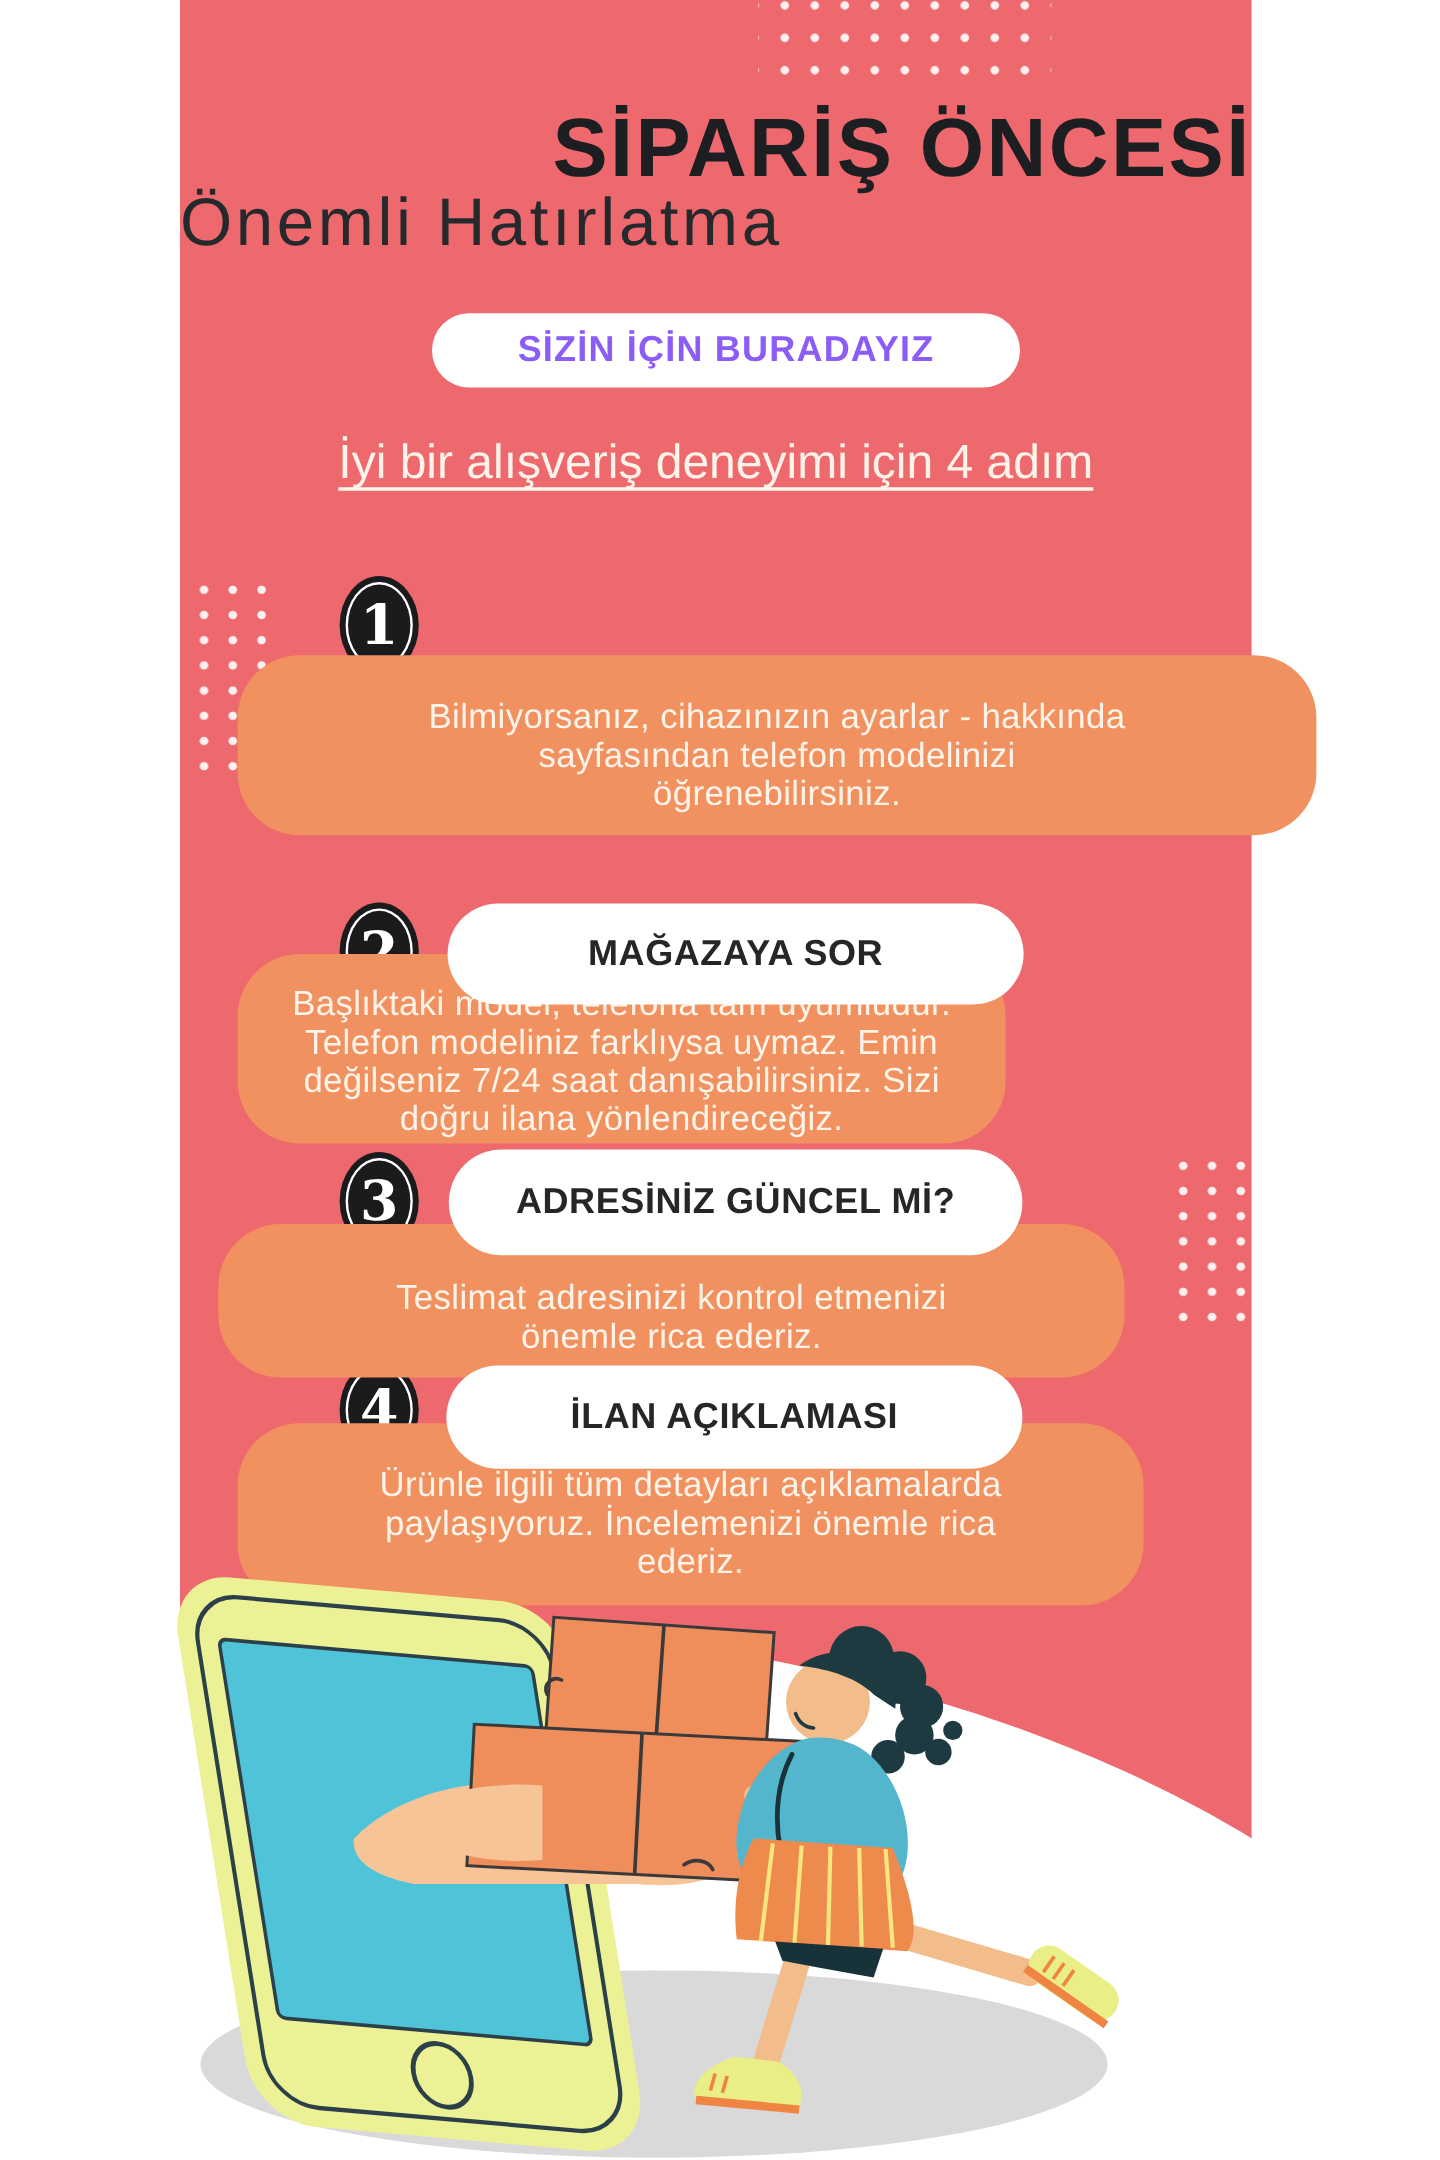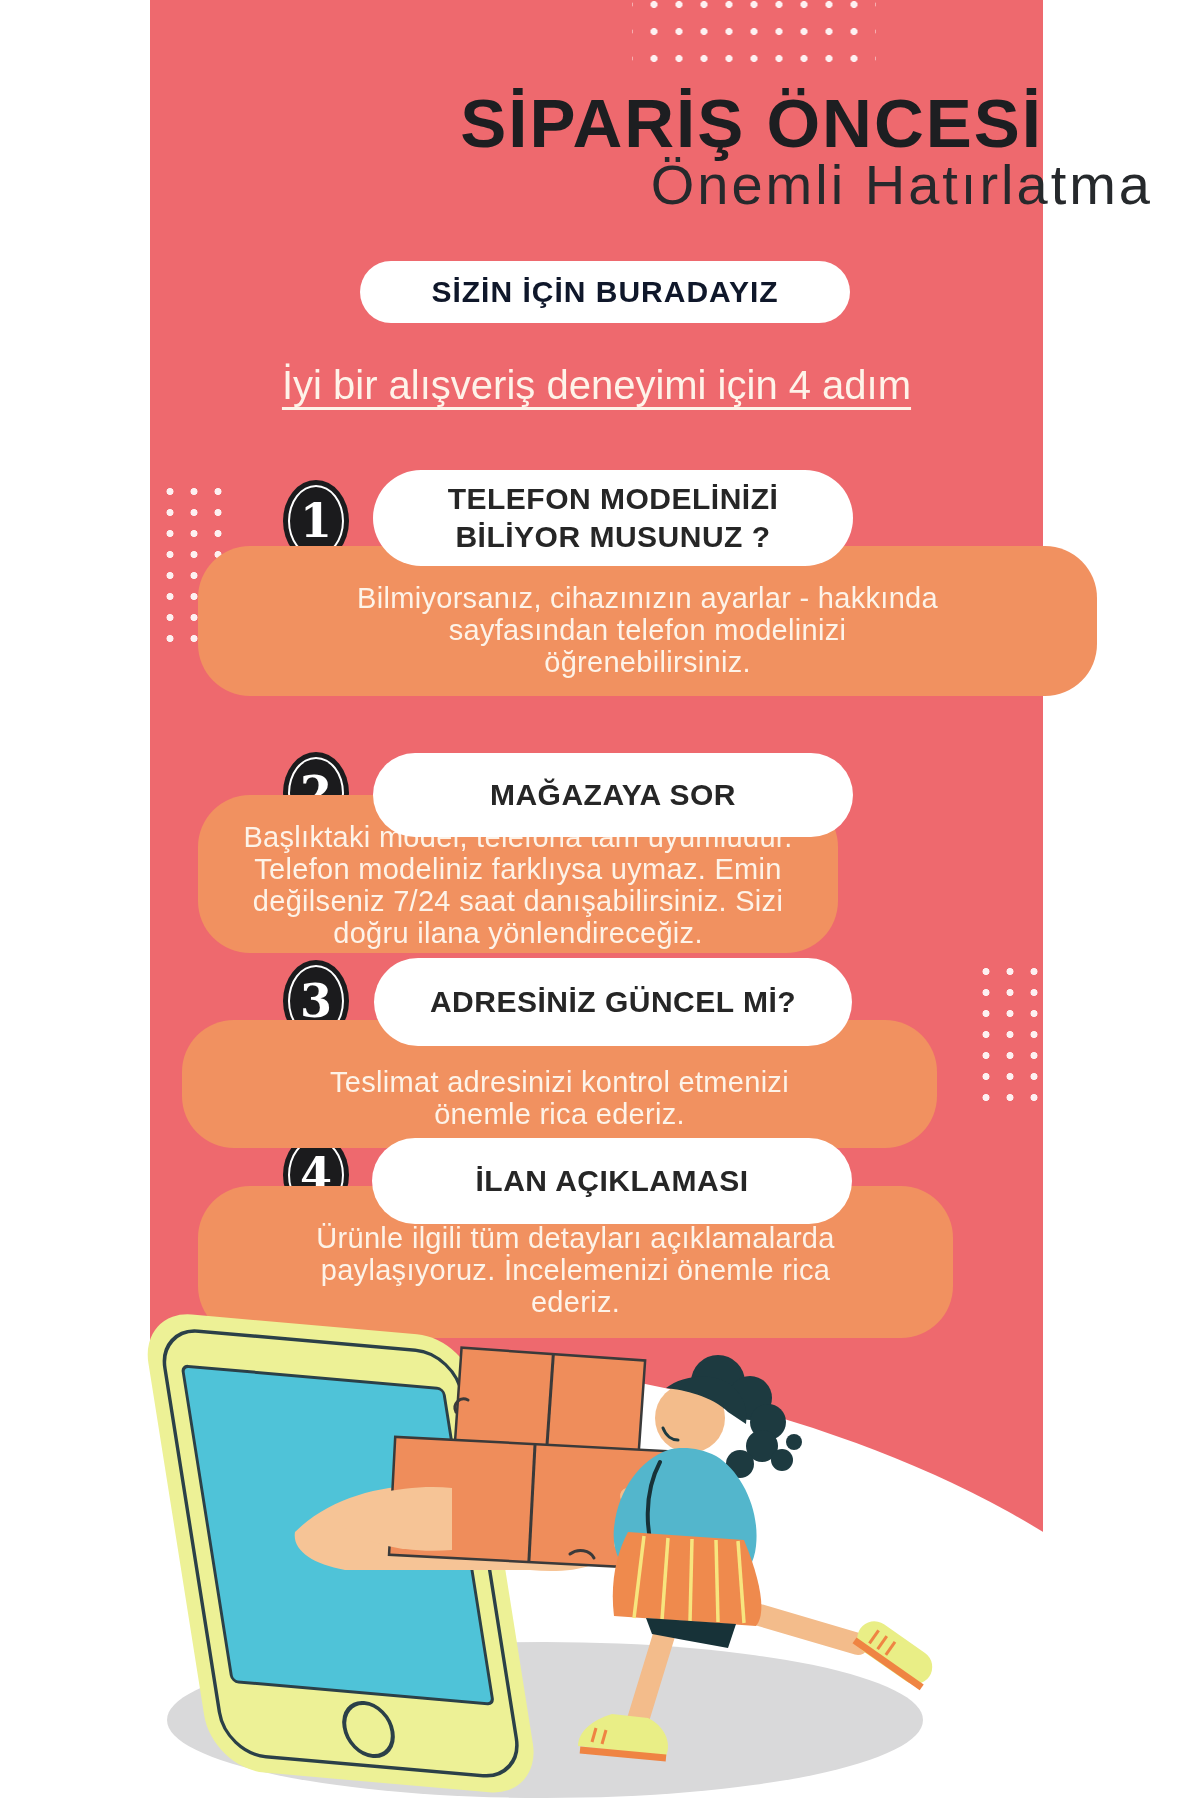--- a/index.html
+++ b/index.html
@@ -11,26 +11,26 @@
 
   .dots{position:absolute;
         background-image:radial-gradient(circle,rgba(255,255,255,.9) 3.2px,rgba(255,255,255,0) 3.8px);
         background-size:24px 21px;background-position:center top;}
   .dots.top{left:632px;top:-9px;width:244px;height:76px;background-size:25px 27px;}
   .dots.left{left:160px;top:481px;width:68px;height:172px;}
   .dots.right{left:976px;top:961px;width:68px;height:152px;}
 
   .title{position:absolute;left:150px;top:52px;width:893px;text-align:right;
          font-size:69px;font-weight:800;letter-spacing:2px;color:#1d1e21;margin-top:32px;}
-  .subtitle{position:absolute;left:150px;top:152px;width:1003px;text-align:right;
+  .subtitle{position:absolute;left:150px;top:152px;width:1003px;text-align:left;
          font-size:56px;font-weight:500;letter-spacing:3px;color:#26292c;}
 
   .hero-pill{position:absolute;left:360px;top:261px;width:490px;height:62px;background:#ffffff;
          border-radius:31px;display:flex;align-items:center;justify-content:center;
-         font-size:30px;font-weight:800;letter-spacing:1px;color:#0f172a;}
+         font-size:30px;font-weight:800;letter-spacing:1px;color:#8b5cf6;}
   .tagline{position:absolute;left:150px;top:334px;width:893px;text-align:center;
          font-size:40px;font-weight:500;color:#fef3e9;
          text-decoration:underline;text-decoration-thickness:3px;text-underline-offset:8px;margin-top:29px;}
 
   .step-badge{position:absolute;width:66px;height:82px;background:#1b1b1d;border-radius:50%;
          display:flex;align-items:center;justify-content:center;color:#ffffff;
          font-family:"DejaVu Serif",serif;font-weight:bold;font-size:46px;}
   .step-badge::before{content:"";position:absolute;inset:5px;border:2.5px solid #ffffff;border-radius:50%;}
   .step-badge span{position:relative;}
 
@@ -66,22 +66,20 @@
   <div class="dots right"></div>
 
   <div class="title">SİPARİŞ ÖNCESİ</div>
   <div class="subtitle">Önemli Hatırlatma</div>
   <div class="hero-pill">SİZİN İÇİN BURADAYIZ</div>
   <div class="tagline">İyi bir alışveriş deneyimi için 4 adım</div>
 
   <div class="step-box box-1">Bilmiyorsanız, cihazınızın ayarlar - hakkında
 sayfasından telefon modelinizi
 öğrenebilirsiniz.</div>
-  <div class="step-pill pill-1">TELEFON MODELİNİZİ
-BİLİYOR MUSUNUZ ?</div>
   <div class="step-badge badge-1">
       <span>1</span>
     </div>
 
   <div class="step-box box-2">Başlıktaki model, telefona tam uyumludur.
 Telefon modeliniz farklıysa uymaz. Emin
 değilseniz 7/24 saat danışabilirsiniz. Sizi
 doğru ilana yönlendireceğiz.</div>
   <div class="step-pill pill-2">MAĞAZAYA SOR</div>
   <div class="step-badge badge-2">

